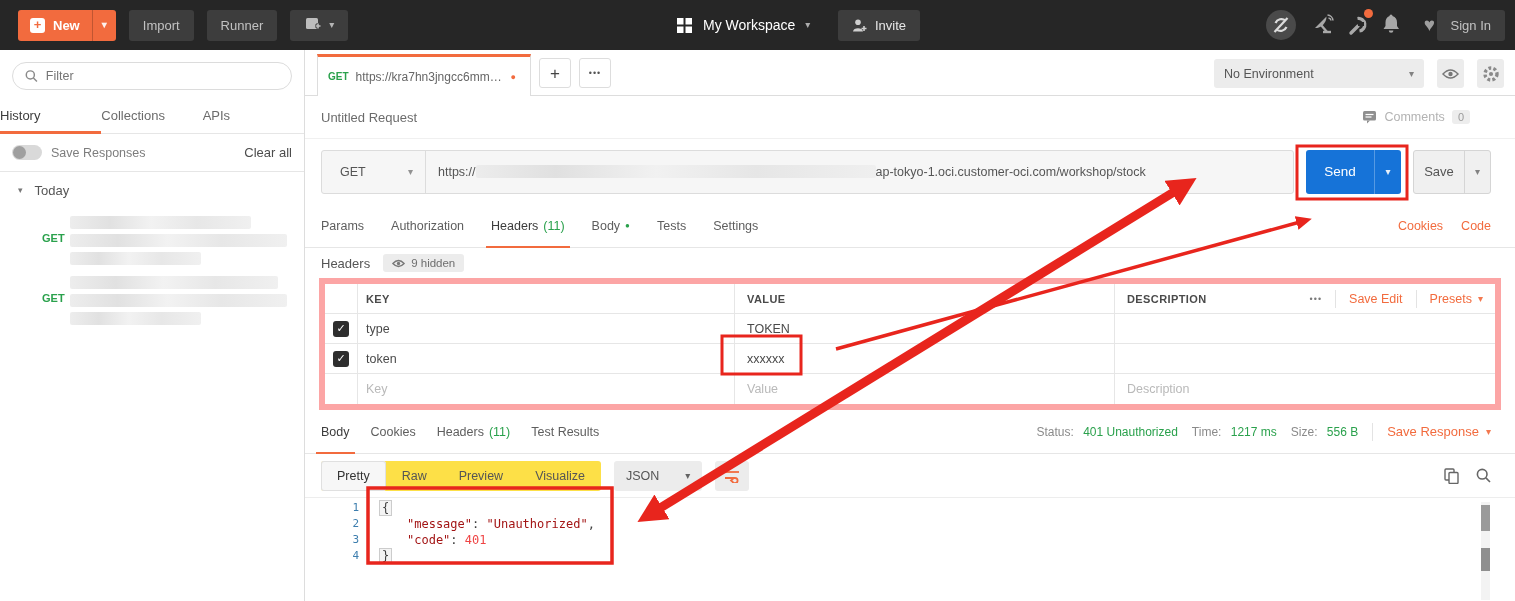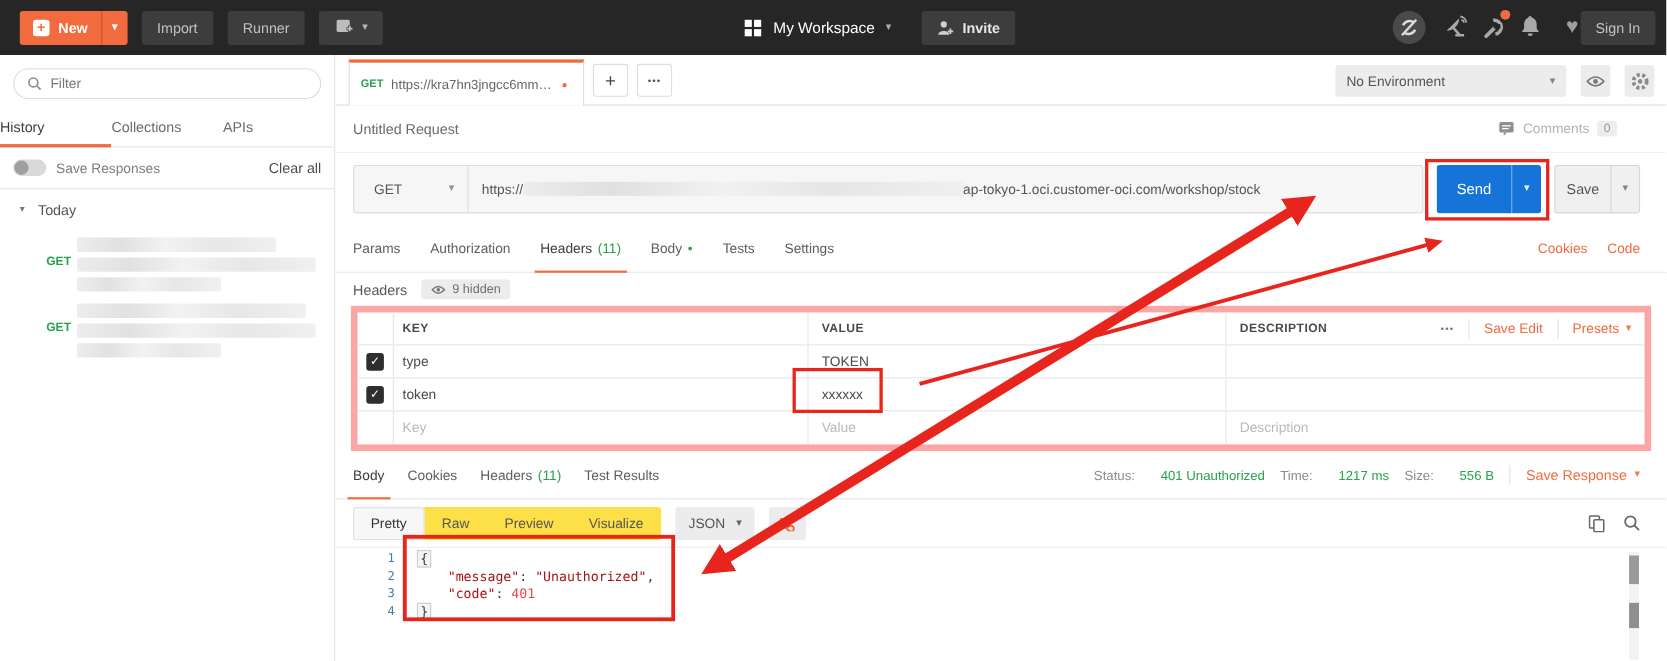--- a/index.html
+++ b/index.html
@@ -121,27 +121,27 @@
   .presets{display:flex;gap:6px;align-items:center;color:#f26b3e;cursor:pointer}
   .cb{width:16px;height:16px;border-radius:3px;background:#2e2e2e;color:#fff;font-size:11px;display:flex;
       align-items:center;justify-content:center;cursor:pointer}
   .ph{color:#b9b9b9}
 
   
   .resp-tabs{height:44px;display:flex;align-items:center;padding:0 24px 0 16px;border-bottom:1px solid #e6e6e6;font-size:12.5px}
   .resp-tabs .rtab{margin-right:21px}
   .status-group{margin-left:auto;display:flex;align-items:center;gap:14px;font-size:12px}
   .sg-label{color:#8a8a8a}
-  .sg-val{color:#2aa14c;margin-left:20px}
+  .sg-val{color:#2aa14c;margin-left:6px}
   .save-resp{color:#f26b3e;font-size:13px;display:flex;gap:7px;align-items:center;cursor:pointer}
   .resp-toolbar{height:44px;display:flex;align-items:center;padding:0 24px 0 16px;gap:13px;border-bottom:1px solid #ededed}
   .mode-group{display:flex;background:#fde047;border-radius:3px;height:30px;align-items:center}
   .mode{padding:0 16px;font-size:12.5px;color:#555;line-height:30px;cursor:pointer}
   .mode.active{color:#333;background:#f7f7f7;box-shadow:inset 0 0 0 1px #e0e0e0;border-radius:3px}
-  .fmt-select{height:30px;background:#ececec;border-radius:3px;display:flex;align-items:center;gap:10px;
+  .fmt-select{height:30px;background:#ececec;border-radius:3px;display:flex;align-items:center;gap:26px;
               padding:0 12px;font-size:12.5px;color:#555;cursor:pointer}
   .wrap-btn{width:34px;height:30px;background:#ececec;border-radius:3px;display:flex;align-items:center;
             justify-content:center;cursor:pointer}
   .tb-right-icons{margin-left:auto;display:flex;gap:17px;align-items:center}
   .tb-right-icons>span{cursor:pointer}
 
   
   .editor{position:relative;height:110px;font-family:"DejaVu Sans Mono",monospace;font-size:12px;padding-top:2px}
   .code-line{display:flex;height:16px;line-height:16px}
   .gut{width:62px;flex:none;text-align:right;padding-right:8px;color:#3d7eae;font-size:11px}
@@ -194,21 +194,21 @@
     <span>My Workspace</span>
     <span class="caret" style="color:#bbb">▾</span>
   </div>
 
   <div class="tb-btn invite-btn" style="gap:7px">
     <svg width="16" height="15" viewBox="0 0 16 15">
       <circle cx="6" cy="4.2" r="2.8" fill="#cfcfcf"></circle>
       <path d="M1 13.5 c0-4.5 10-4.5 10 0 z" fill="#cfcfcf"></path>
       <path d="M9.5 10.5 h5 M12 8 v5" stroke="#cfcfcf" stroke-width="1.6"></path>
     </svg>
-    <span style="color:#e8e8e8;font-weight:bold">Invite</span>
+    <span style="color:#e8e8e8;font-weight:normal">Invite</span>
   </div>
 
   <span class="tb-ico sync-off">
     <svg width="32" height="32" viewBox="0 0 32 32">
       <circle cx="16" cy="16" r="15" fill="#4a4a4a"></circle>
       <path d="M10.5 14 a6.5 6.5 0 0 1 10 -2.5" stroke="#dcdcdc" stroke-width="2.2" fill="none"></path>
       <path d="M21.5 18 a6.5 6.5 0 0 1 -10 2.5" stroke="#dcdcdc" stroke-width="2.2" fill="none"></path>
       <line x1="9.5" y1="23" x2="22.5" y2="9" stroke="#dcdcdc" stroke-width="2.2"></line>
     </svg>
   </span>

